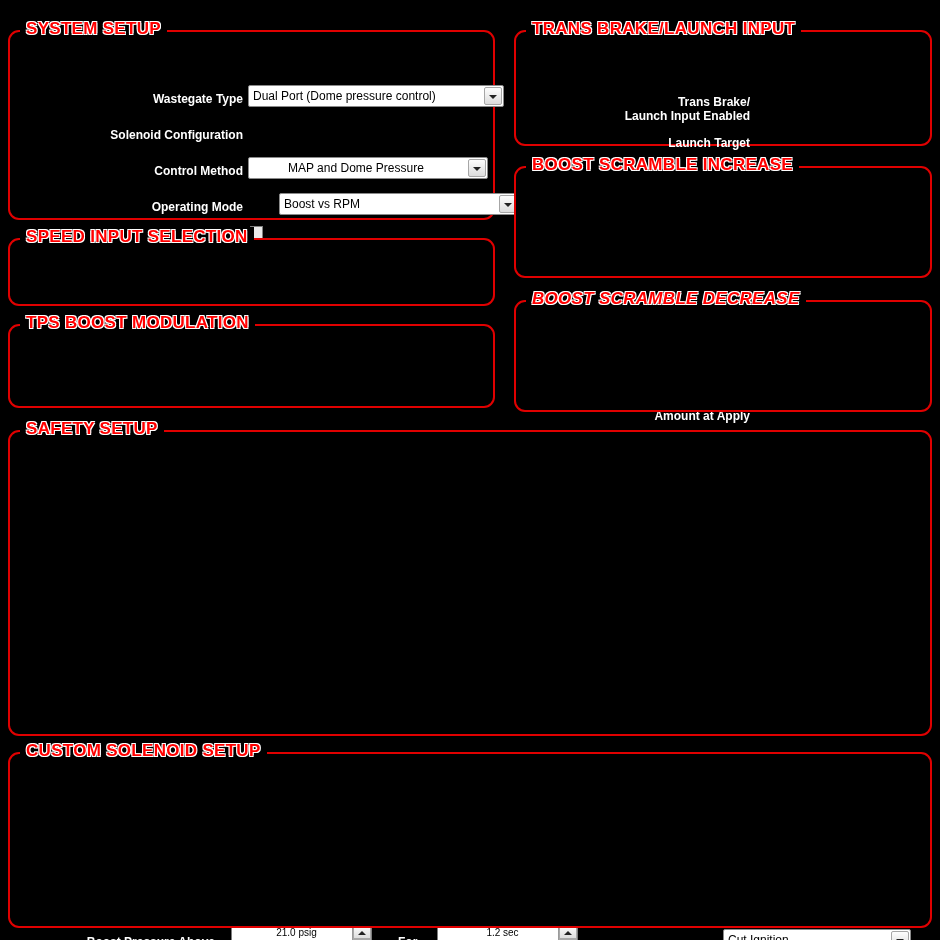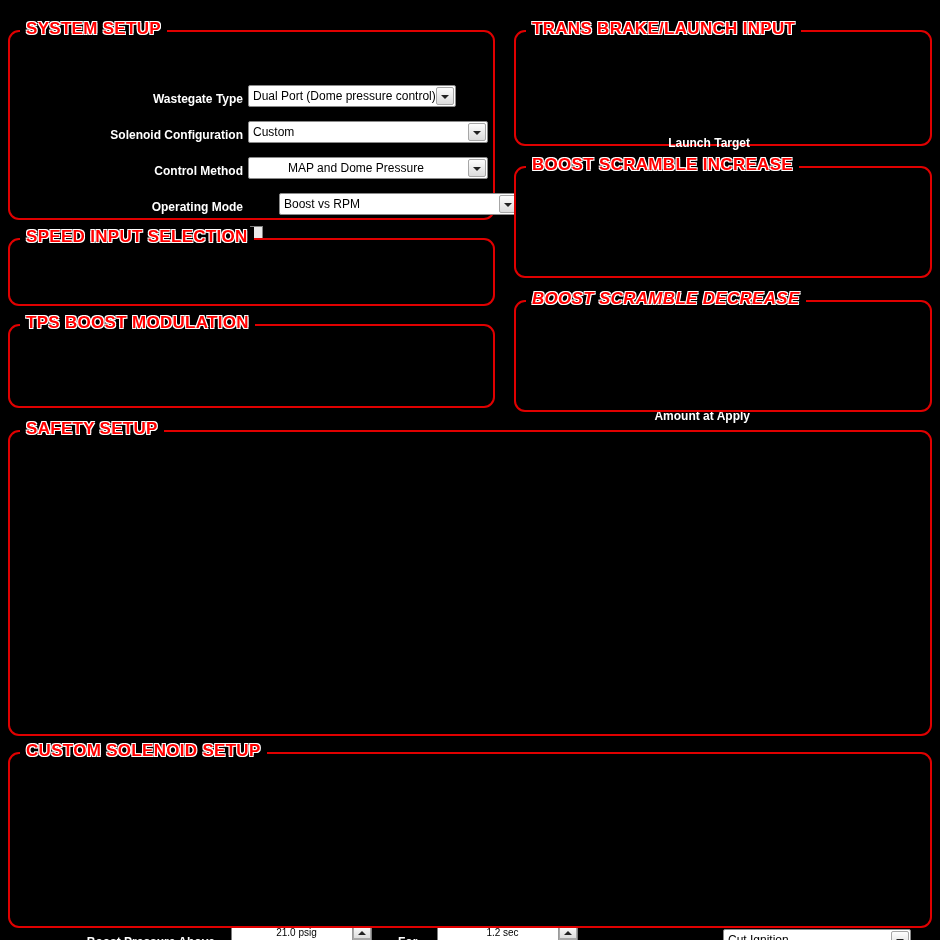--- a/index.html
+++ b/index.html
@@ -137,30 +137,26 @@
 </style>
 </head>
 <body>
 
 <div class="root">
 
   <div class="group" style="left:8px;top:30px;width:487px;height:190px;">
     <div class="legend">SYSTEM SETUP</div>
 
     <div class="lbl" style="right:250px;top:60px;">Wastegate Type</div>
-    <div class="combo" style="left:238px;top:53px;width:208px;">
+    <div class="combo" style="left:238px;top:53px;width:256px;">
       <span>Dual Port (Dome pressure control)</span>
       <span class="arrowbox"></span>
     </div>
 
     <div class="lbl" style="right:250px;top:96px;">Solenoid Configuration</div>
-    <div class="combo" style="left:238px;top:89px;width:240px;">
-      <span>Custom</span>
-      <span class="arrowbox"></span>
-    </div>
 
     <div class="lbl" style="right:250px;top:132px;">Control Method</div>
     <div class="combo" style="left:238px;top:125px;width:240px;padding-left:39px;">
       <span>MAP and Dome Pressure</span>
       <span class="arrowbox"></span>
     </div>
 
     <div class="lbl" style="right:250px;top:168px;">Operating Mode</div>
     <div class="combo" style="left:238px;top:161px;width:240px;margin-left:31px;">
       <span>Boost vs RPM</span>
@@ -191,20 +187,24 @@
       <div class="bar" style="width:0px;"></div>
       <div class="btns">
           <div class="up"></div>
           <div class="dn"></div>
         </div>
     </div>
   </div>
 
   <div class="group" style="left:514px;top:30px;width:418px;height:116px;">
     <div class="legend">TRANS BRAKE/LAUNCH INPUT</div>
+    <div class="lbl2" style="right:180px;top:63px;width:260px;">
+      <span>Trans Brake/</span><br>
+      <span>Launch Input Enabled</span>
+    </div>
 
     <div class="lbl" style="right:180px;top:104px;">Launch Target</div>
 
   </div>
 
   <div class="group" style="left:514px;top:166px;width:418px;height:112px;">
     <div class="legend">BOOST SCRAMBLE INCREASE</div>
     <div class="lbl" style="right:165px;top:200px;">Boost Scramble Increase En</div>
 
     <div class="lbl" style="right:180px;top:241px;">Amount at Apply</div>

